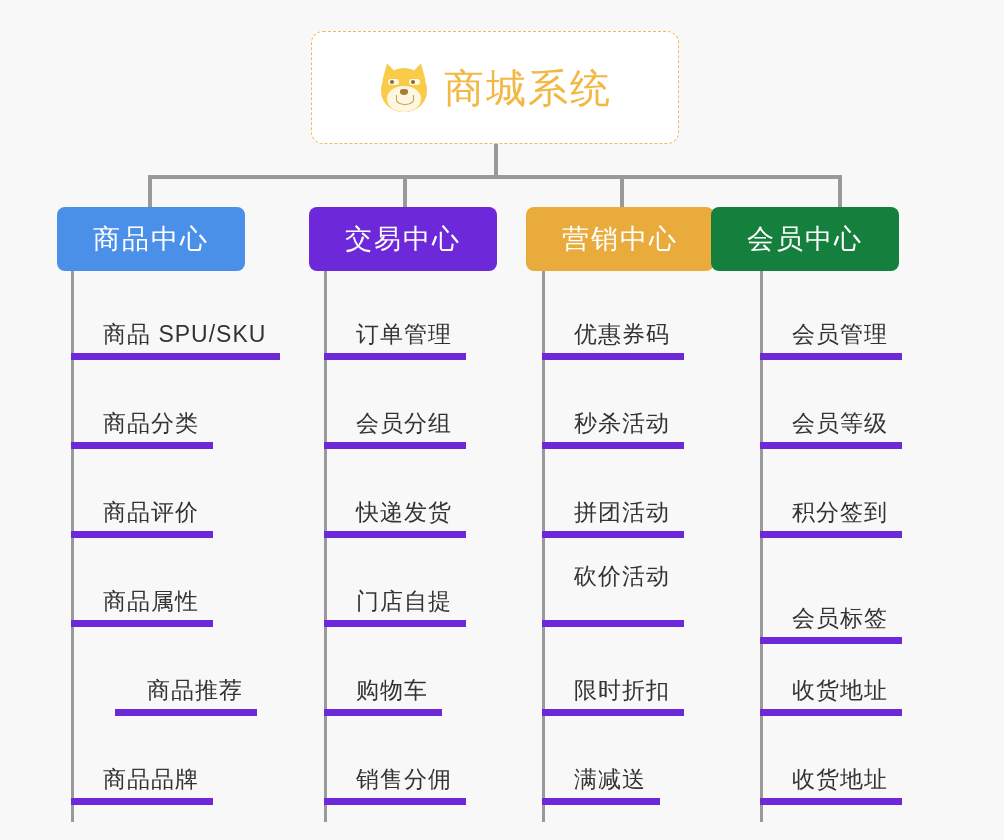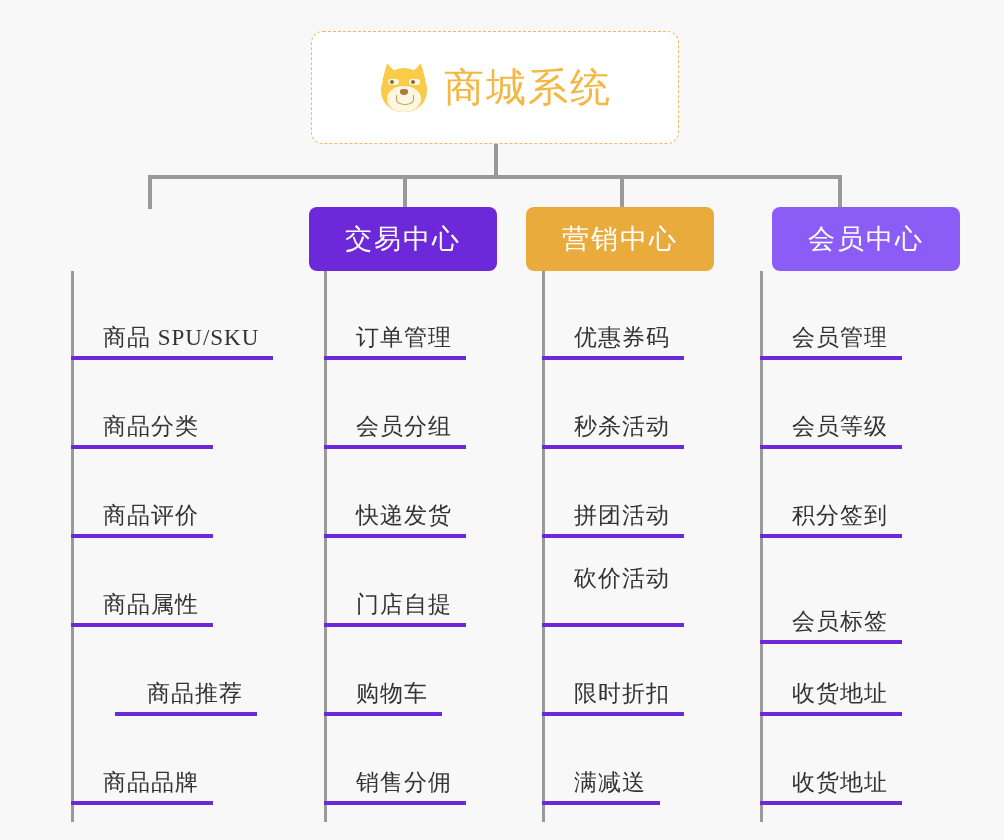--- a/index.html
+++ b/index.html
@@ -11,21 +11,20 @@
     height: 840px;
     background: #f8f8f8;
     font-family: "Liberation Sans", "DejaVu Sans", sans-serif;
     overflow: hidden;
   }
 
   #diagram {
     position: relative;
     width: 1004px;
     height: 631px;
-    font-family: Liberation Serif, serif;
   }
 
   
   .root-node {
     position: absolute;
     left: 311px;
     top: 31px;
     width: 368px;
     height: 113px;
     box-sizing: border-box;
@@ -179,21 +178,21 @@
     background: #9a9a9a;
   }
   .leaf-item {
     position: absolute;
     left: 0;
     height: 89px;
     box-sizing: border-box;
     display: flex;
     align-items: flex-end;
     padding-bottom: 4px;
-    border-bottom: 4px solid #6d28d9;
+    border-bottom: 7px solid #6d28d9;
   }
   .leaf-label {
     font-size: 23px;
     color: #333333;
     letter-spacing: 1px;
     white-space: nowrap;
     padding-left: 32px;
     padding-right: 14px;
     line-height: 1.2;
   }
@@ -217,27 +216,30 @@
     <span class="root-label" style="color: rgb(242, 184, 67);">商城系统</span>
   </div>
 
   <div class="conn conn-v-root" style="background: rgb(153, 153, 153);"></div>
   <div class="conn conn-h-bus" style="background: rgb(153, 153, 153);"></div>
   <div class="conn conn-v-branch" style="left: 148px; background: rgb(153, 153, 153);"></div>
   <div class="conn conn-v-branch" style="left: 403px; background: rgb(153, 153, 153);"></div>
   <div class="conn conn-v-branch" style="left: 620px; background: rgb(153, 153, 153);"></div>
   <div class="conn conn-v-branch" style="left: 838px; background: rgb(153, 153, 153);"></div>
 
+  <div class="cat-box" style="left: 57px; background: rgb(74, 144, 232);">
+    <span class="cat-label">商品中心</span>
+  </div>
   <div class="cat-box" style="left: 309px; background: #6d28d9;">
     <span class="cat-label">交易中心</span>
   </div>
   <div class="cat-box" style="left: 526px; background: rgb(232, 171, 60);">
     <span class="cat-label">营销中心</span>
   </div>
-  <div class="cat-box" style="left: 772px; background: #8b5cf6;">
+  <div class="cat-box" style="left: 711px; background: #15803d;">
     <span class="cat-label">会员中心</span>
   </div>
 
   <div class="leaf-col" style="left:71px;">
     <div class="leaf-spine"></div>
     <div class="leaf-item" style="top:0px;">
         <span class="leaf-label">商品 SPU/SKU</span>
       </div>
     <div class="leaf-item" style="top:89px;">
         <span class="leaf-label">商品分类</span>

